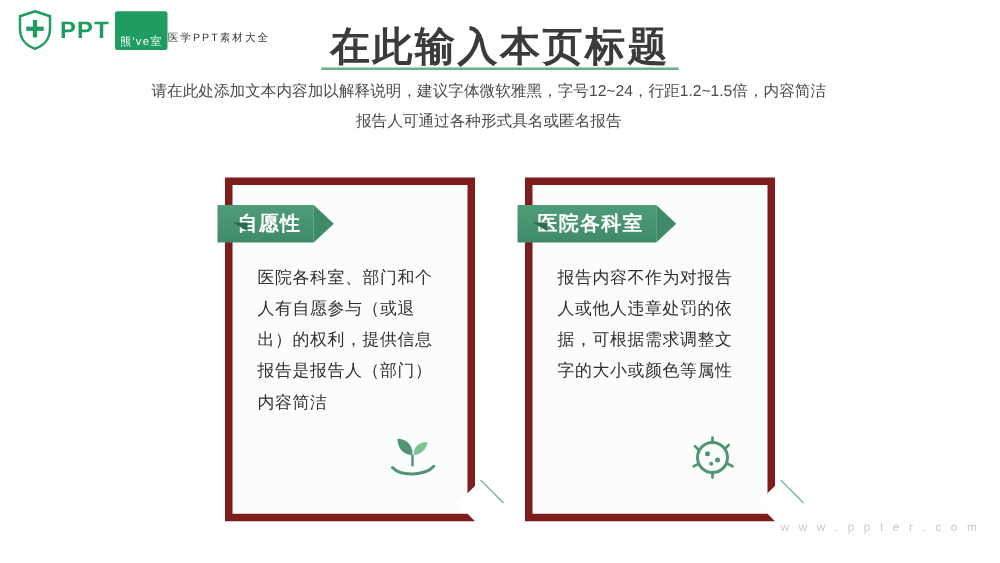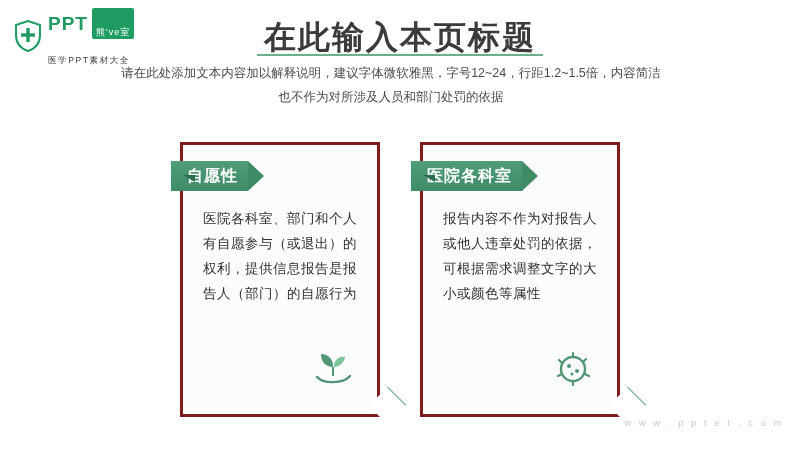--- a/index.html
+++ b/index.html
@@ -21,21 +21,21 @@
     left: 14px; top: 8px;
     display: flex;
     align-items: center;
     gap: 6px;
   }
   .logo-shield {
     width: 28px; height: 32px;
     position: relative;
   }
   .logo-shield svg { display: block; }
-  .logo-text { display: flex; flex-direction: column; line-height: 1; }
+  .logo-text { display: flex; flex-direction: row; line-height: 1; }
   .logo-row1 { display: flex; align-items: center; gap: 4px; }
   .logo-ppt {
     font-size: 19px;
     font-weight: bold;
     color: #1f9c62;
     letter-spacing: 1px;
     font-family: "Liberation Sans", sans-serif;
   }
   .logo-badge {
     background: #1f9c62;
@@ -89,21 +89,21 @@
     top: 142px;
     left: 0; right: 0;
     display: flex;
     justify-content: center;
     gap: 40px;
   }
   .card {
     position: relative;
     width: 200px;
     height: 275px;
-    border: 3px solid #7f1d1d;
+    border: 6px solid #7f1d1d;
     background: #fbfdfc;
   }
   .card::after {
     
     content: "";
     position: absolute;
     right: -1px; bottom: -1px;
     width: 26px; height: 26px;
     background: #ffffff;
     border-top: 1px solid #63a887;
@@ -190,32 +190,32 @@
       </div>
       <div class="logo-sub">医学PPT素材大全</div>
     </div>
   </div>
 
   <div class="title">在此输入本页标题</div>
   <div class="title-rule"></div>
 
   <div class="subtitle">
     <div>请在此处添加文本内容加以解释说明，建议字体微软雅黑，字号12~24，行距1.2~1.5倍，内容简洁</div>
-    <div>也不作为对所涉及人员和部门处罚的依据</div>
+    <div>报告人可通过各种形式具名或匿名报告</div>
   </div>
 
   <div class="cards">
 
     <div class="card">
       <div class="ribbon">
         <div class="ribbon-body">自愿性</div>
         <div class="ribbon-arrow"></div>
       </div>
       <div class="ribbon-tail"></div>
-      <div class="card-body">医院各科室、部门和个人有自愿参与（或退出）的权利，提供信息报告是报告人（部门）的自愿行为</div>
+      <div class="card-body">医院各科室、部门和个人有自愿参与（或退出）的权利，提供信息报告是报告人（部门）内容简洁</div>
       <div class="card-icon">
         <svg width="44" height="44" viewBox="0 0 44 44">
           <path d="M22 20 C22 12 16 8 10 8 C10 16 15 21 22 21 Z" fill="#3f8a67"></path>
           <path d="M23 19 C24 13 29 10 34 11 C33 17 28 21 23 21 Z" fill="#6bbf8e"></path>
           <path d="M22 21 V30" stroke="#3f8a67" stroke-width="2" fill="none"></path>
           <path d="M6 31 C12 38 32 38 39 30" stroke="#3f8a67" stroke-width="2.4" fill="none" stroke-linecap="round"></path>
         </svg>
       </div>
     </div>
 

